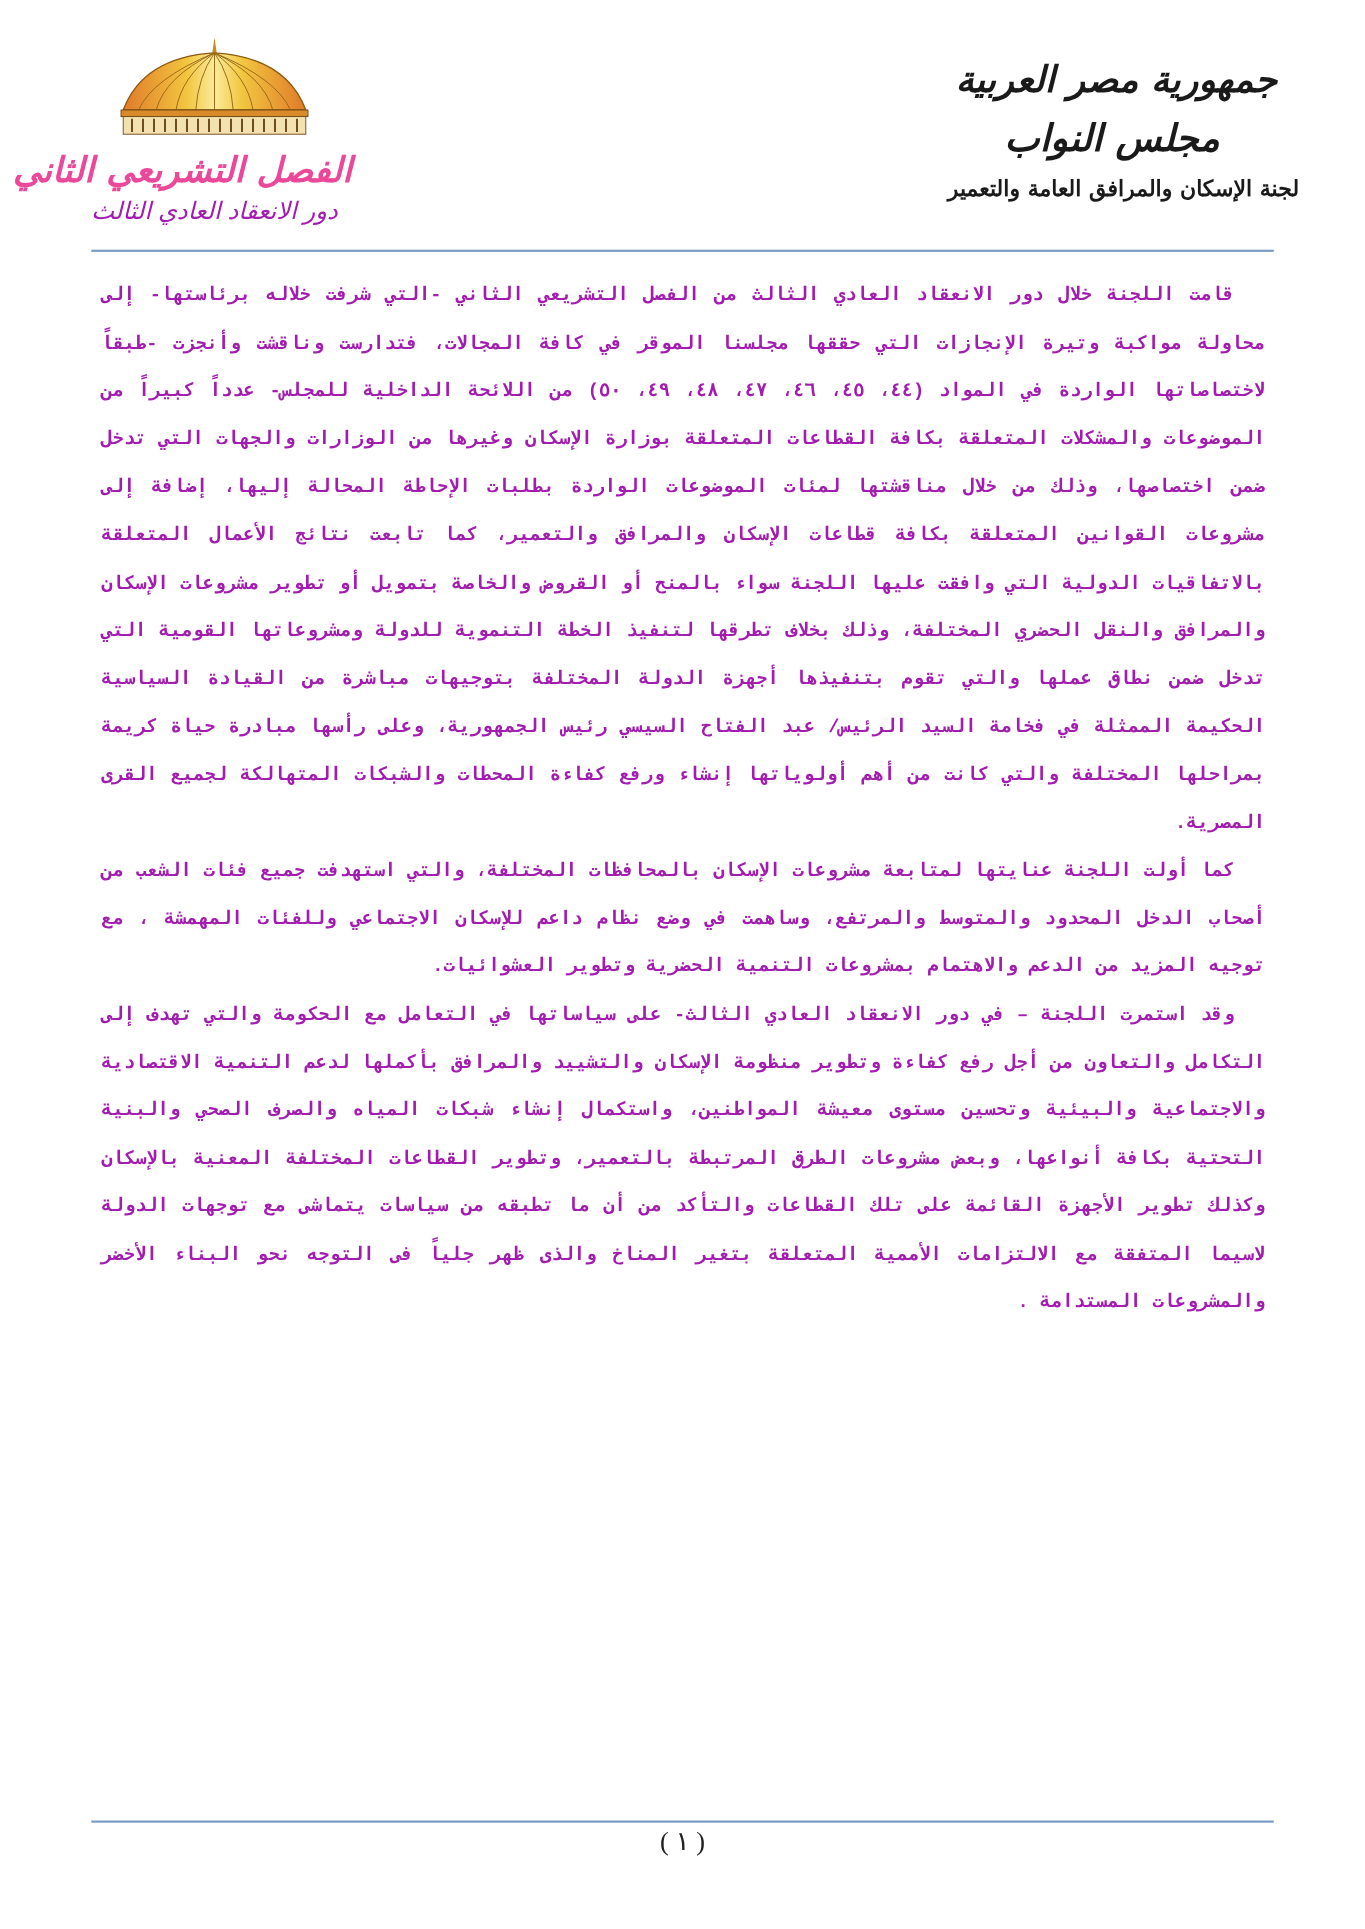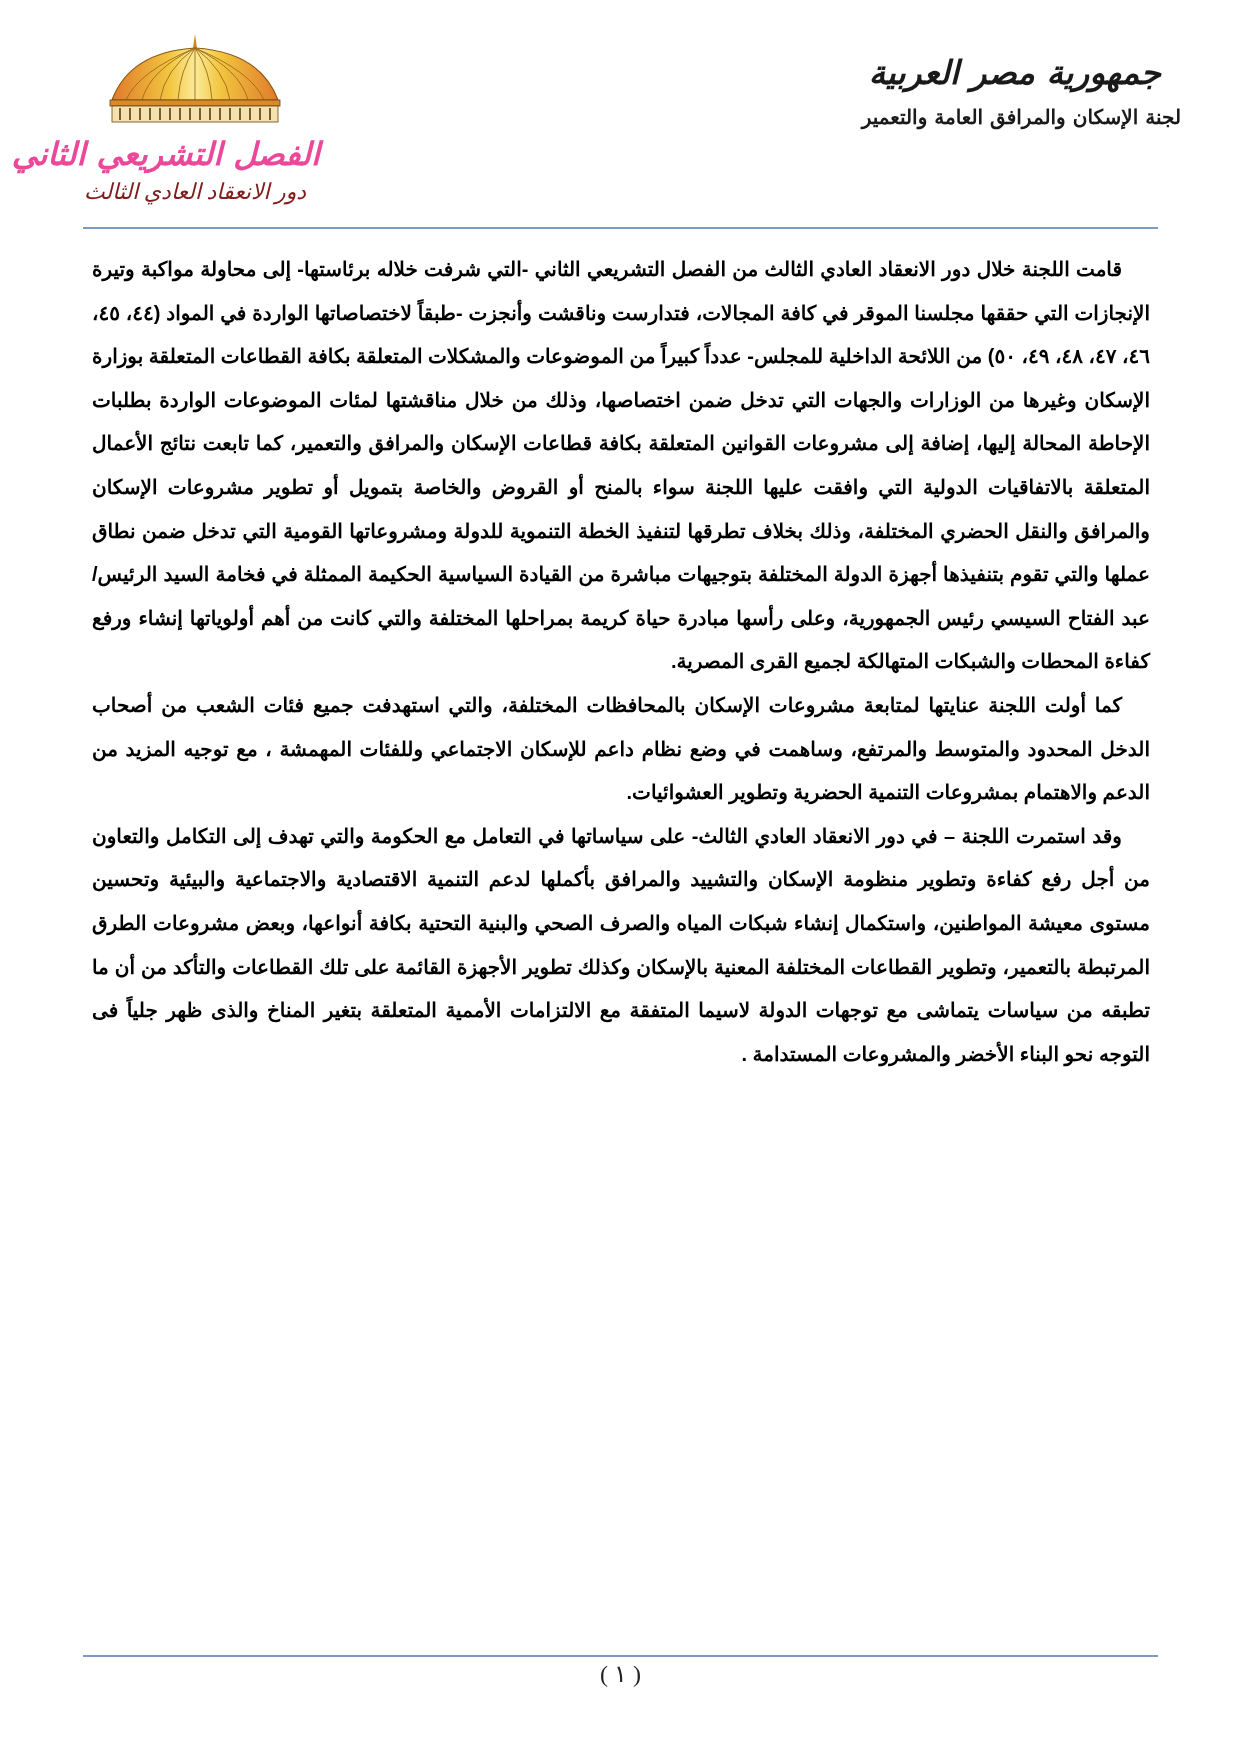--- a/index.html
+++ b/index.html
@@ -26,53 +26,54 @@
 
     .hdr-left {
       position: absolute; left: 70px; top: 30px; width: 250px; text-align: center; direction: rtl;
     }
     .dome { width: 190px; height: 100px; margin: 0 auto; display: block; }
     .hdr-left .term {
       font-family: "DejaVu Serif", serif; font-size: 32px; font-weight: bold; font-style: italic;
       color: #ec4899; line-height: 44px; display: block; margin-top: 2px; white-space: nowrap;
     }
     .hdr-left .session {
-      font-family: Liberation Serif, serif; font-size: 22px; font-style: italic; color: #7f1d1d;
+      font-family: Liberation Sans, sans-serif; font-size: 22px; font-style: italic; color: #a21caf;
       line-height: 32px; display: block; white-space: nowrap;
     }
 
     .rule {
       position: absolute; left: 83px; width: 1075px; height: 2px; background: #7a9cc4;
     }
     .rule.top { top: 227px; }
     .rule.bottom { top: 1655px; }
 
     
     .content {
       position: absolute; left: 92px; top: 248px; width: 1058px; direction: rtl;
-      font-family: Liberation Sans, sans-serif; font-weight: bold; font-size: 20px;
-      color: #000000; line-height: 43.6px; text-align: justify; text-align-last: right;
+      font-family: Liberation Mono, monospace; font-weight: bold; font-size: 17px;
+      color: #a21caf; line-height: 43.6px; text-align: justify; text-align-last: right;
     }
     .content p { margin: 0; text-indent: 28px; }
     .content p.para2 { margin-top: 0; }
     .content p.para3 { margin-top: 0; }
     .content .emph { font-weight: 900; }
 
     .page-num {
       position: absolute; top: 1660px; left: 0; width: 1241px; text-align: center;
       font-family: "Liberation Serif", serif; font-size: 24px; color: #222; direction: rtl;
     }
   </style>
 </head>
 <body>
 
 <div class="page">
 
   <div class="hdr-right">
     <span class="republic">جمهورية مصر العربية</span>
+    <span class="council">مجلس النواب</span>
     <span class="committee">لجنة الإسكان والمرافق العامة والتعمير</span>
   </div>
 
   <div class="hdr-left">
     <svg class="dome" viewBox="0 0 190 100">
       <defs>
         <linearGradient id="domeGrad" x1="0" y1="0" x2="1" y2="0">
           <stop offset="0" stop-color="#e07a2a"></stop>
           <stop offset="0.35" stop-color="#f2c640"></stop>
           <stop offset="0.5" stop-color="#fbeb9a"></stop>

